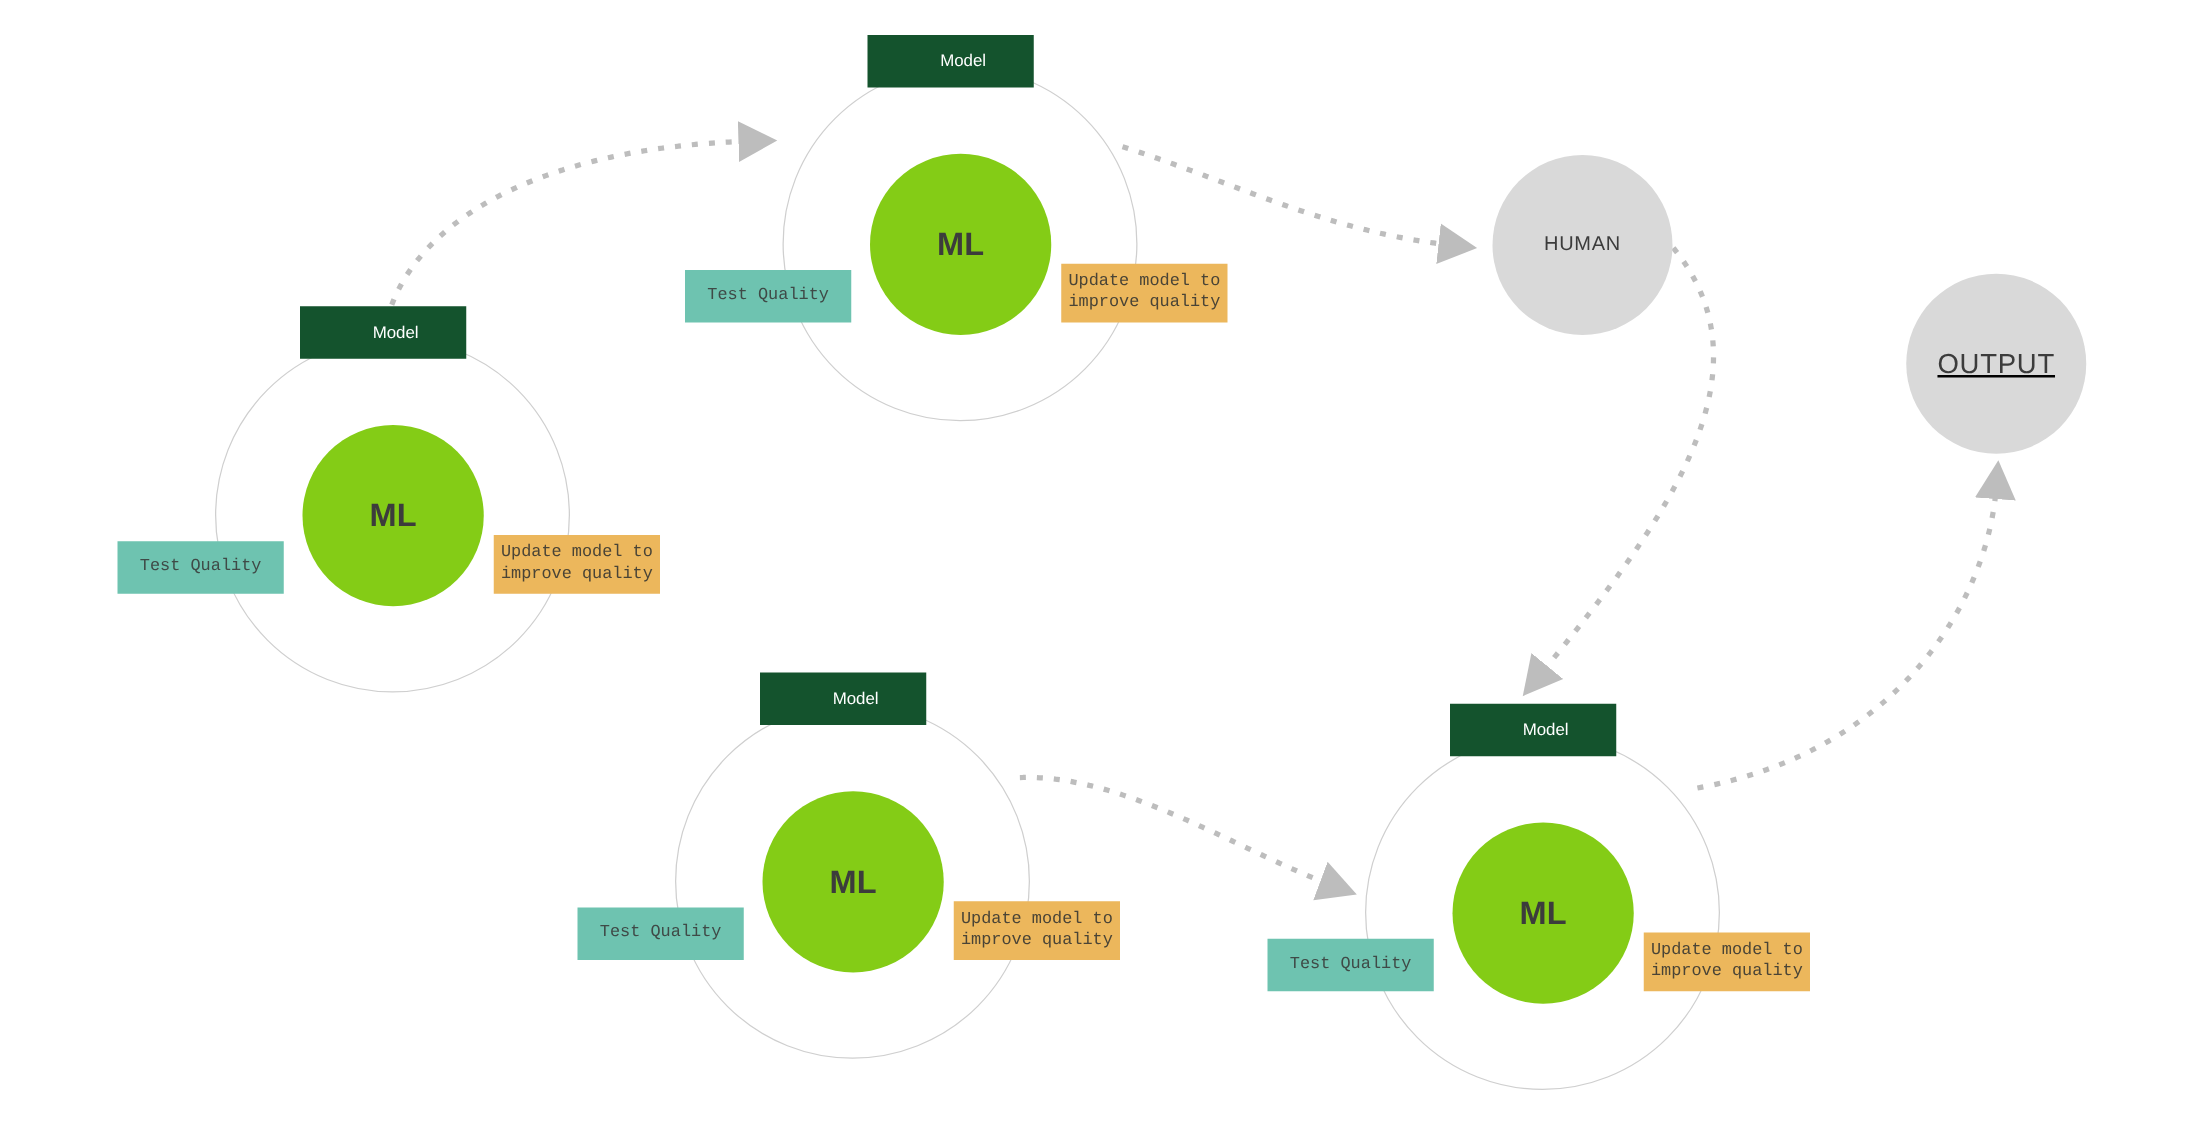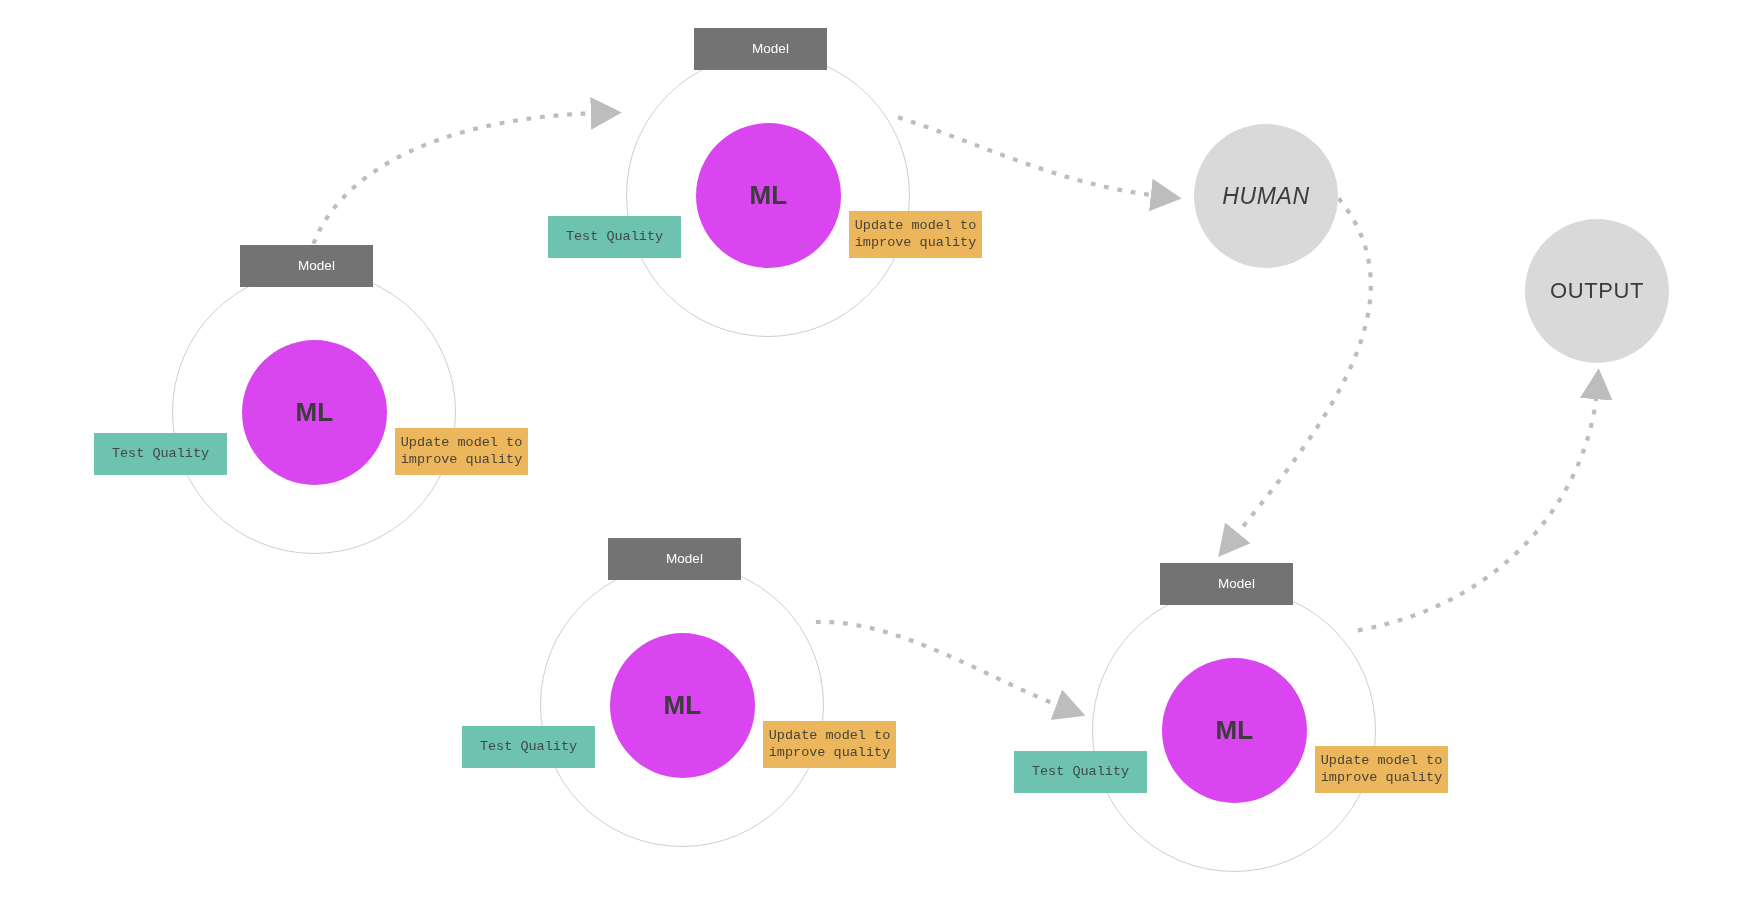--- a/index.html
+++ b/index.html
@@ -37,21 +37,21 @@
   }
   .ring {
     position: absolute;
     border-radius: 50%;
     border: 1.3px solid #cfcfcf;
     box-sizing: border-box;
   }
   .core {
     position: absolute;
     border-radius: 50%;
-    background: #d946ef;
+    background: #84cc16;
     display: flex;
     align-items: center;
     justify-content: center;
   }
   .core-label {
     color: #3c3c3c;
     font-weight: 600;
     letter-spacing: 0.2px;
   }
 
@@ -74,21 +74,21 @@
   .box {
     position: absolute;
     display: flex;
     align-items: center;
     justify-content: center;
     text-align: center;
     box-sizing: border-box;
     line-height: 1.25;
   }
   .box-model {
-    background: #737373;
+    background: #14532d;
     color: #ffffff;
     padding-left: 20px;
   }
   .box-test {
     background: #6ec3b0;
     color: #3f4a47;
     font-family: Liberation Mono, monospace;
   }
   .box-update {
     background: #ecb75c;
@@ -181,20 +181,20 @@
     <div class="box box-test" style="left:-78px; top:163px; width:133px; height:42px; font-size:13.5px;">
       <span>Test Quality</span>
     </div>
     <div class="box box-update" style="left:223px; top:158px; width:133px; height:47px; font-size:13.5px; flex-direction:column;">
       <span>Update model to</span>
       <span>improve quality</span>
     </div>
   </div>
 
   <div class="node-circle" style="left:1194px; top:124px; width:144px; height:144px;">
-    <span class="node-circle-label" style="font-size:23px;font-style:italic;">HUMAN</span>
-  </div>
-
-  <div class="node-circle" style="left:1525px; top:219px; width:144px; height:144px;">
+    <span class="node-circle-label" style="font-size:16px;">HUMAN</span>
+  </div>
+
+  <div class="node-circle" style="left:1525px; top:219px; width:144px; height:144px;text-decoration:underline;">
     <span class="node-circle-label" style="font-size:22px;">OUTPUT</span>
   </div>
 
 </div>
 
 </body></html>

